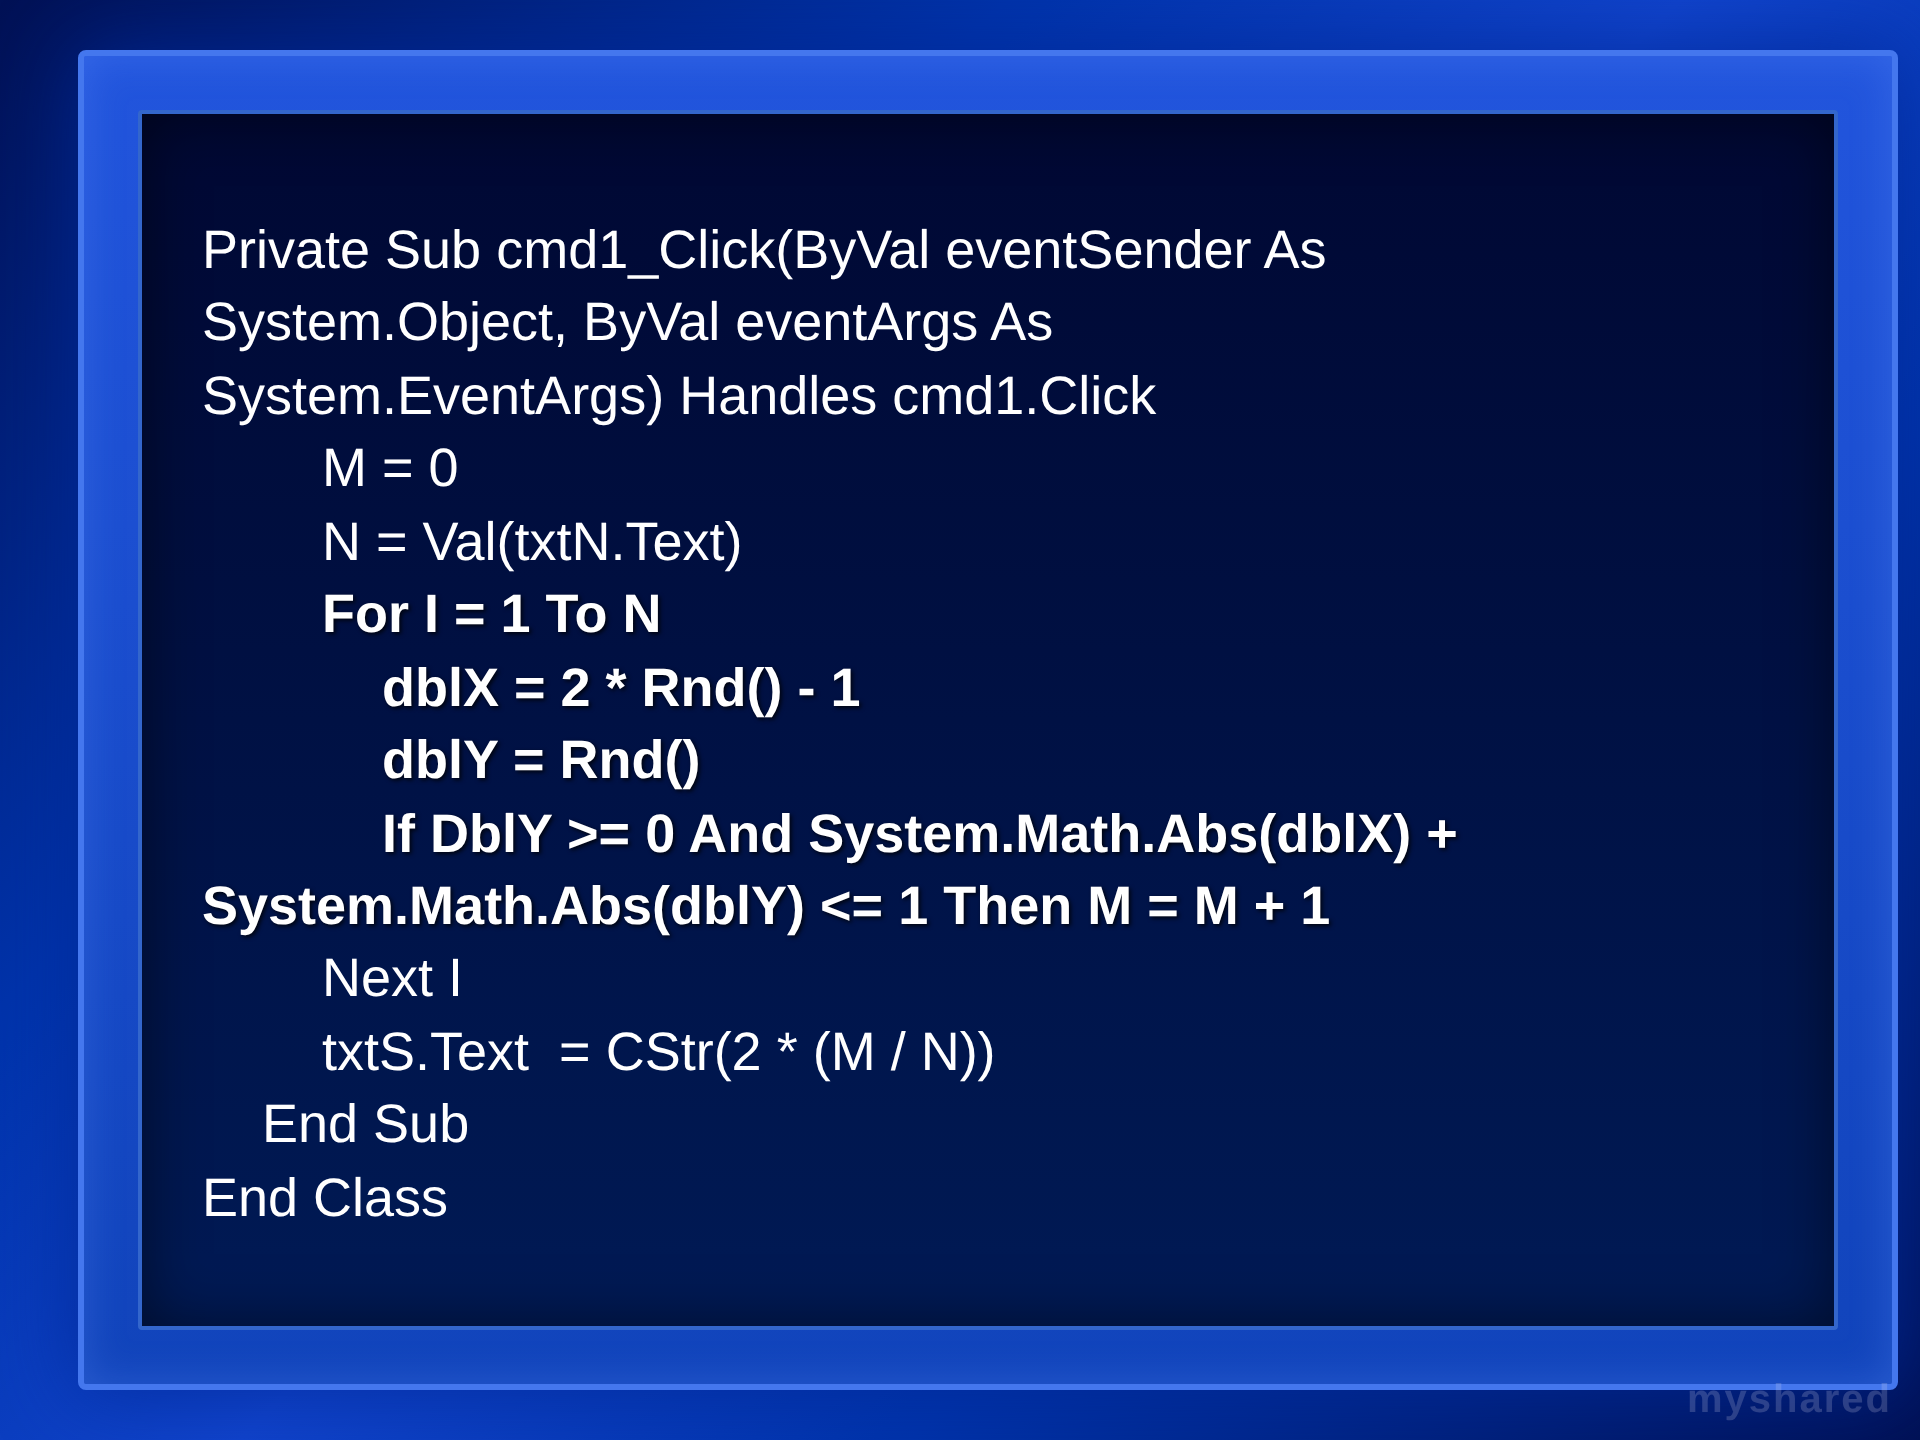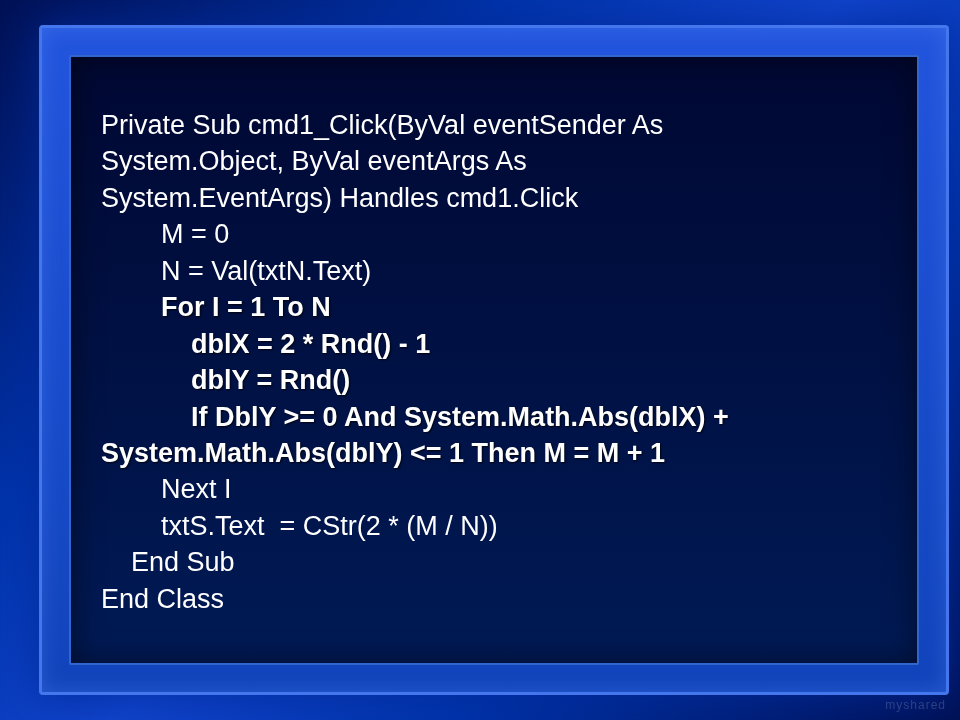--- a/index.html
+++ b/index.html
@@ -49,23 +49,24 @@
     }
     .bold-line {
       font-weight: bold;
       text-shadow: 1px 1px 2px rgba(0,0,0,0.8);
     }
     .watermark {
       position: absolute;
       bottom: 8px;
       right: 14px;
       font-family: Arial, sans-serif;
-      font-size: 12px;
+      font-size: 20px;
       color: rgba(220,220,240,0.2);
       letter-spacing: 1px;
+      font-weight: bold;
     }
   </style>
 </head>
 <body>
 
 <div class="outer-frame">
   <div class="inner-frame">
     <div class="code-block"><span>Private Sub cmd1_Click(ByVal eventSender As</span>
 <span>System.Object, ByVal eventArgs As</span>
 <span>System.EventArgs) Handles cmd1.Click</span>

